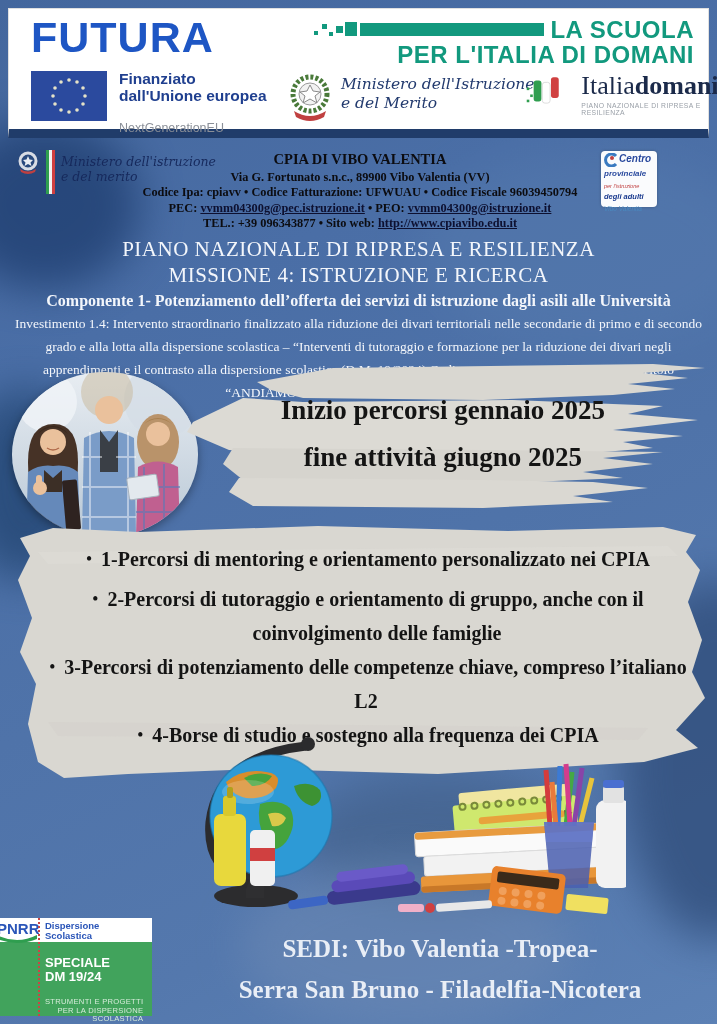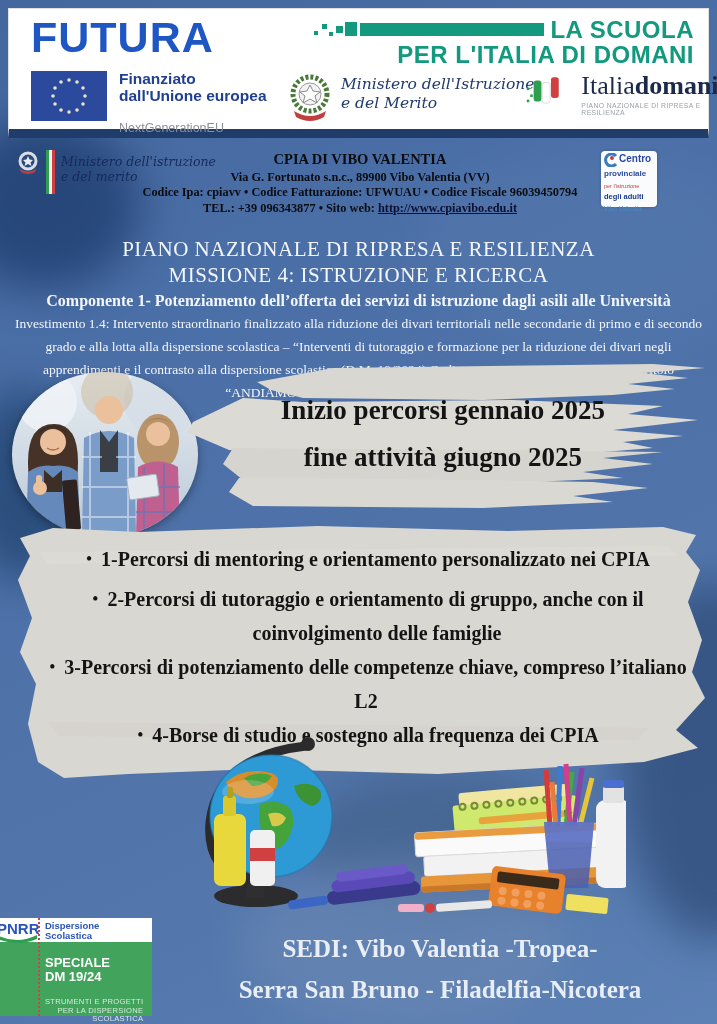--- a/index.html
+++ b/index.html
@@ -31,21 +31,21 @@
   
   .lh-left{position:absolute;left:16px;top:150px;display:flex;gap:6px;align-items:flex-start;}
   .lh-script{font-style:italic;font-size:12.5px;line-height:15px;color:#16295c;
     font-family:"DejaVu Serif","Liberation Serif",serif;margin-top:4px;}
   .lh-center{position:absolute;left:110px;top:152px;width:500px;text-align:center;color:#0c0c10;
     font-weight:700;font-size:12.3px;line-height:15.6px;}
   .lh-center .school{font-size:14.5px;margin-bottom:2px;}
   .lh-center a{color:#0d1030;text-decoration:underline;}
   .centro-box{position:absolute;left:601px;top:151px;width:56px;height:56px;background:#fafbfd;border-radius:4px;
     box-shadow:0 0 3px rgba(0,0,0,.25);padding:2px 3px;box-sizing:border-box;
-    font-family:"Liberation Sans","DejaVu Sans",sans-serif;line-height:8.5px;}
+    font-family:"Liberation Sans","DejaVu Sans",sans-serif;line-height:8.5px;font-style:italic;}
   .centro-box .c1{color:#2a4a9e;font-size:10px;font-weight:700;}
   .centro-box .c2{color:#2a4a9e;font-size:8px;font-weight:700;}
   .centro-box .c3{color:#c04040;font-size:5.5px;}
   .centro-box .c4{color:#1a3a8e;font-size:7.5px;font-weight:700;}
   .centro-box .c5{color:#4a8ac0;font-size:6.5px;}
   
   .pnrr-sec{position:absolute;left:0;top:236px;width:717px;text-align:center;color:#f3f6fb;}
   .pnrr-sec .t1{font-size:21px;letter-spacing:.5px;line-height:26px;}
   .pnrr-sec .comp{font-size:16px;font-weight:600;margin-top:4px;}
   .pnrr-sec .inv{font-size:13.5px;font-weight:500;line-height:23px;margin:2px auto 0;width:694px;}
@@ -178,20 +178,26 @@
     <div class="lh-script">
       <div>Ministero dell'istruzione</div>
       <div>e del merito</div>
     </div>
   </div>
 
   <div class="lh-center">
     <div class="school">CPIA DI VIBO VALENTIA</div>
     <div>Via G. Fortunato s.n.c., 89900 Vibo Valentia (VV)</div>
     <div>Codice Ipa: cpiavv • Codice Fatturazione: UFWUAU • Codice Fiscale 96039450794</div>
+    <div>
+      <span>PEC:</span>
+      <a href="#">vvmm04300g@pec.istruzione.it</a>
+      <span>• PEO:</span>
+      <a href="#">vvmm04300g@istruzione.it</a>
+    </div>
     <div>
       <span>TEL.: +39 096343877 • Sito web:</span>
       <a href="#">http://www.cpiavibo.edu.it</a>
     </div>
   </div>
 
   <div class="centro-box">
     <svg width="14" height="14" viewBox="0 0 14 14" style="float:left;margin-right:1px;">
       <path d="M12 3 A6 6 0 1 0 12 11" fill="none" stroke="#3a7ac0" stroke-width="3"></path>
       <circle cx="8" cy="5" r="2" fill="#c04040"></circle>

